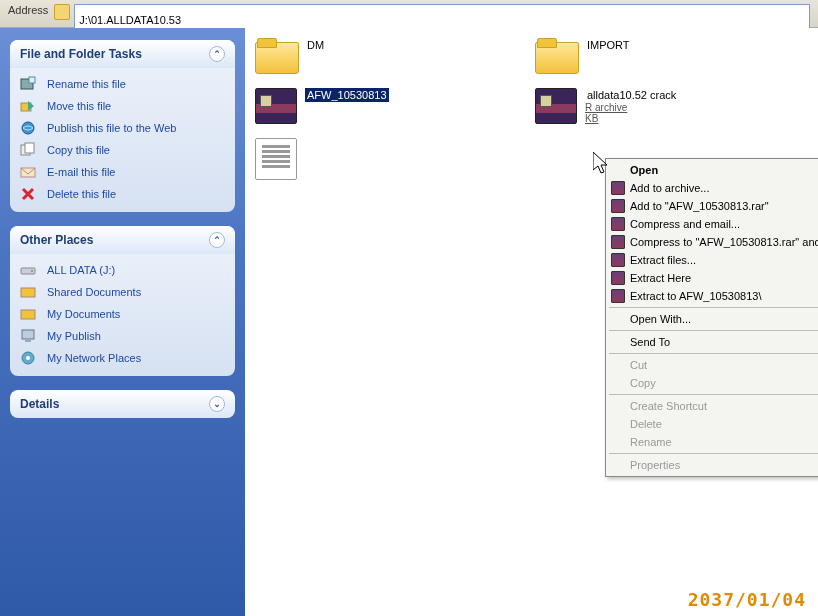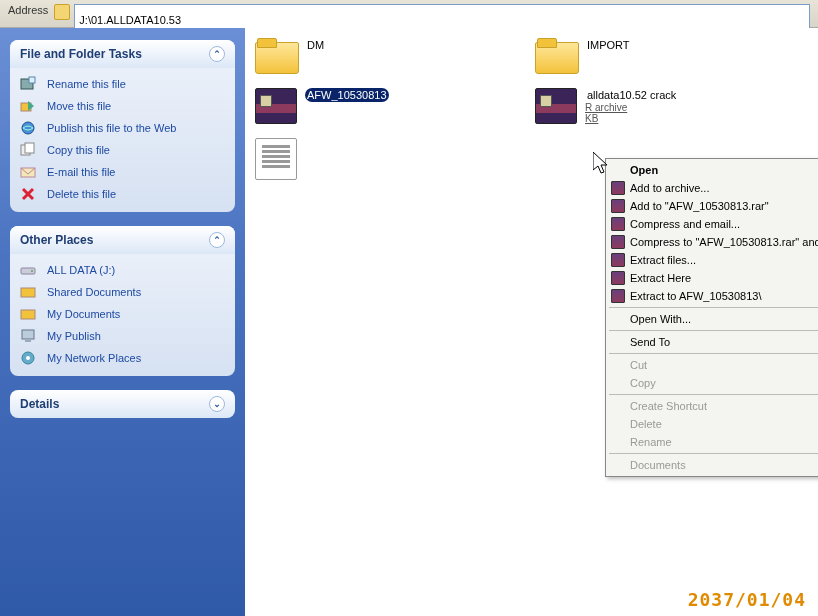--- a/index.html
+++ b/index.html
@@ -166,21 +166,20 @@
     box-shadow: 0 5px 0 #999, 0 10px 0 #999, 0 15px 0 #999, 0 20px 0 #999;
   }
   .file-label {
     font-size: 11px;
     color: #000;
     padding: 1px 2px;
   }
   .file-label.selected {
     background: #0a246a;
     color: #fff;
-    border-radius: 7px;
   }
   .file-sublabel {
     font-size: 10px;
     color: #555;
     text-decoration: underline;
   }
   .context-menu {
     position: absolute;
     top: 130px;
     left: 360px;
@@ -461,21 +460,21 @@
           <span>Create Shortcut</span>
         </div>
       <div class="context-item disabled">
           <span>Delete</span>
         </div>
       <div class="context-item disabled">
           <span>Rename</span>
         </div>
       <div class="context-sep"></div>
       <div class="context-item disabled">
-          <span>Documents</span>
+          <span>Properties</span>
         </div>
     </div>
 
     <svg class="cursor" width="20" height="24">
       <path d="M0 0 L0 18 L5 14 L8 21 L11 20 L8 13 L14 13 Z" fill="#fff" stroke="#000" stroke-width="1"></path>
     </svg>
 
   </div>
 </div>
 

